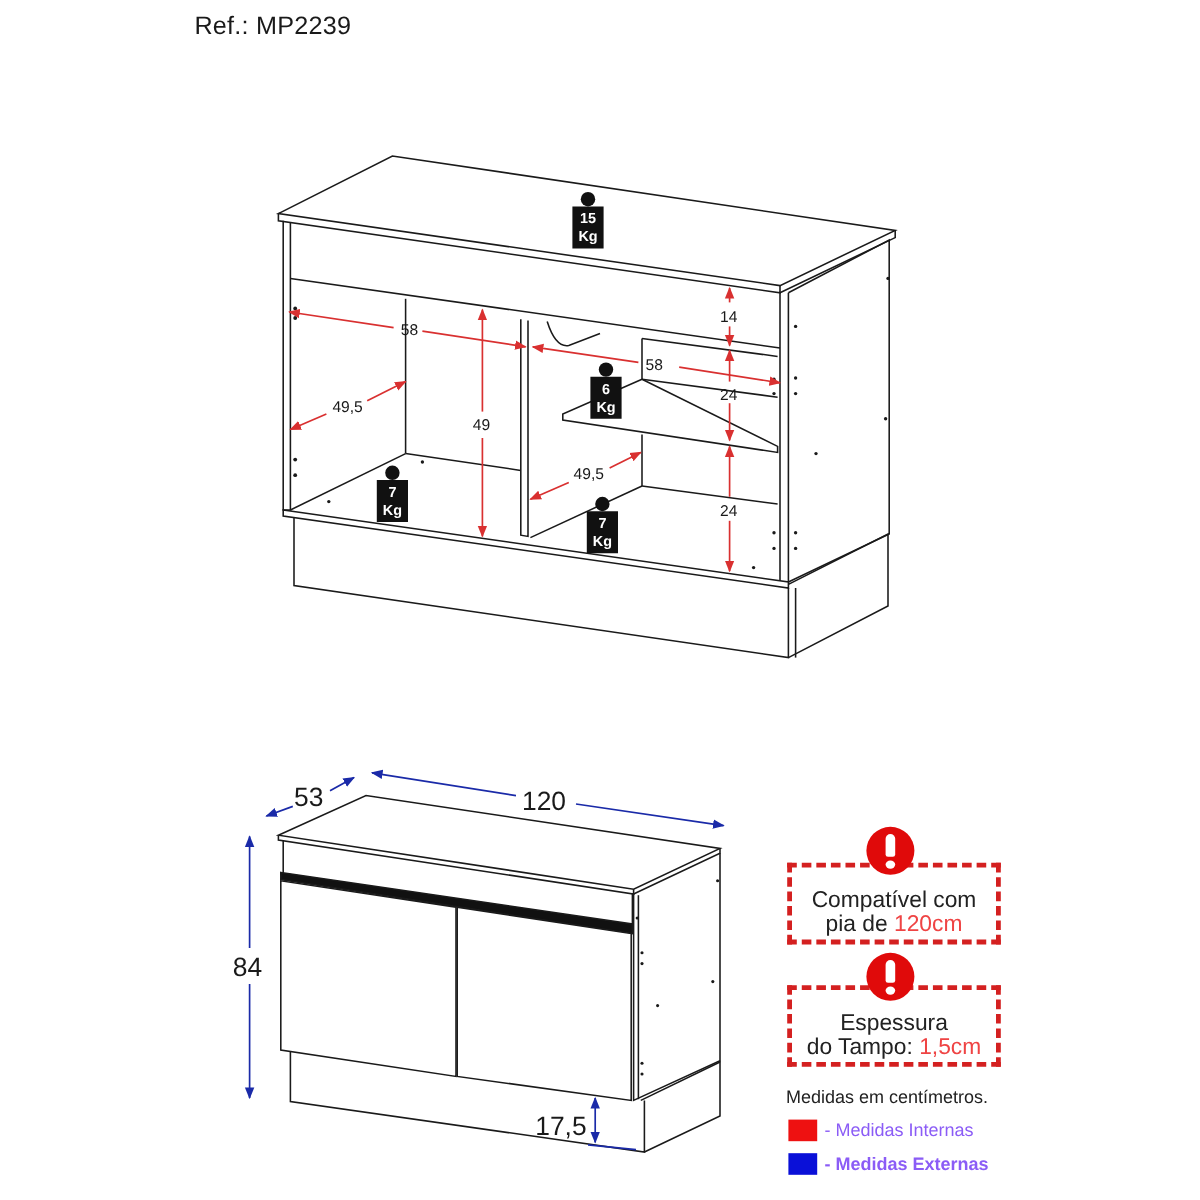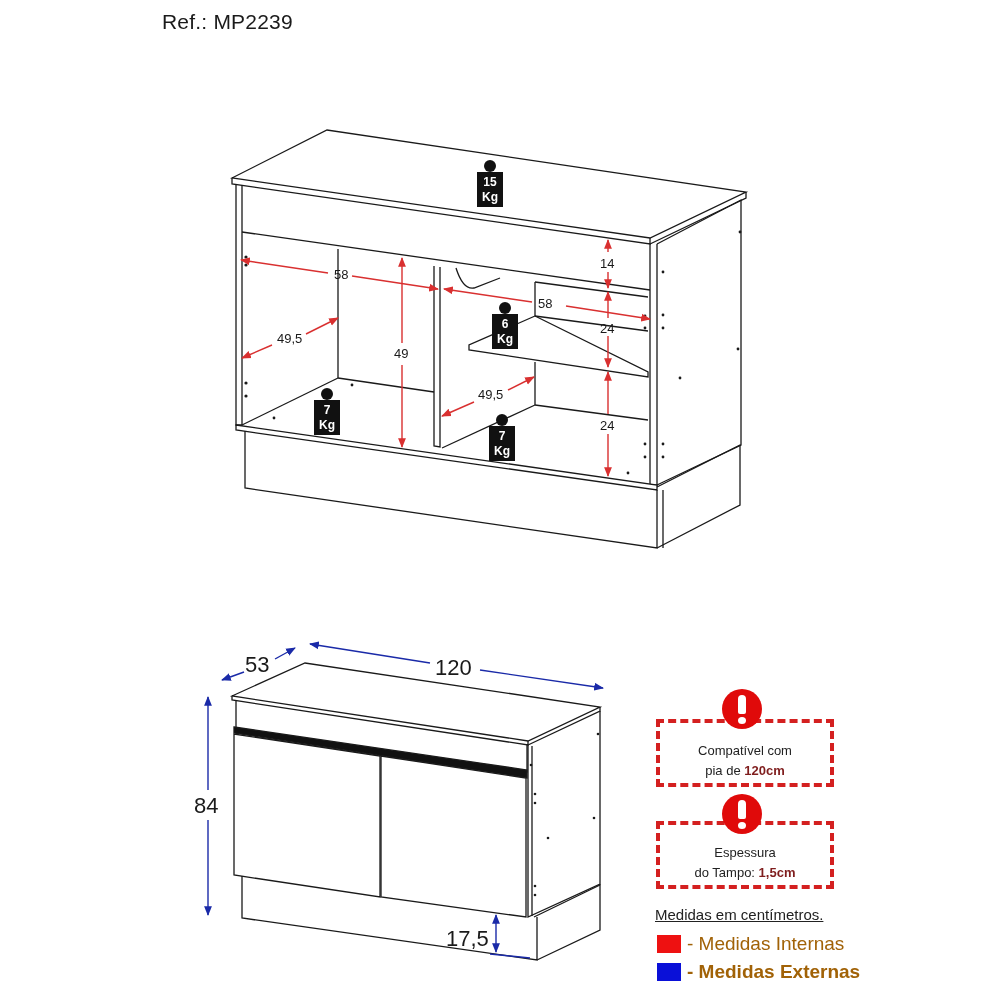--- a/index.html
+++ b/index.html
@@ -2,27 +2,27 @@
 <html><head>
 <meta charset="utf-8">
 <style>
   html, body { margin:0; padding:0; background:#ffffff; }
   body { width:1000px; height:1000px; position:relative; overflow:hidden; font-family:"Liberation Sans", sans-serif; color:#1a1a1a; }
   .title { position:absolute; left:162px; top:10px; font-size:21px; color:#1a1a1a; letter-spacing:0.2px; }
   svg.drawing { position:absolute; left:0; top:0; }
   .dim-red { font-family:"Liberation Sans", sans-serif; font-size:13px; fill:#1a1a1a; }
   .dim-blue { font-family:"Liberation Sans", sans-serif; font-size:22px; fill:#1a1a1a; }
   .kg { font-family:"Liberation Sans", sans-serif; font-weight:bold; fill:#ffffff; font-size:12px; }
-  .notice { position:absolute; border:4px dashed #d42020; box-sizing:border-box; text-align:center; font-size:13px; color:#222; line-height:20px; }
-  .notice .hl { color:#7f1d1d; font-weight:bold; }
+  .notice { position:absolute; border:4px dashed #d42020; box-sizing:border-box; text-align:center; font-size:19px; color:#222; line-height:20px; }
+  .notice .hl { color:#ef4444; font-weight:normal; }
   .warn-icon { position:absolute; width:40px; height:40px; border-radius:50%; background:#e00a0a; }
   .warn-icon::before { content:""; position:absolute; left:16px; top:6px; width:8px; height:19px; background:#fff; border-radius:4px 4px 2px 2px; }
   .warn-icon::after { content:""; position:absolute; left:16px; top:28px; width:8px; height:7px; background:#fff; border-radius:50%; }
-  .legend-title { position:absolute; left:655px; top:906px; font-size:15px; color:#222;text-decoration:underline; }
-  .legend-row { position:absolute; left:657px; display:flex; align-items:center; font-size:19px; color:#a16207; }
+  .legend-title { position:absolute; left:655px; top:906px; font-size:15px; color:#222; }
+  .legend-row { position:absolute; left:657px; display:flex; align-items:center; font-size:15px; color:#8b5cf6; }
   .swatch { width:24px; height:18px; margin-right:6px; }
 </style>
 </head>
 <body>
 
 <div class="title">Ref.: MP2239</div>
 
 <svg class="drawing" width="1000" height="1000" viewBox="0 0 1000 1000">
   <defs>
     <marker id="ar" viewBox="0 0 10 10" refX="9" refY="5" markerWidth="7" markerHeight="7" orient="auto-start-reverse">

